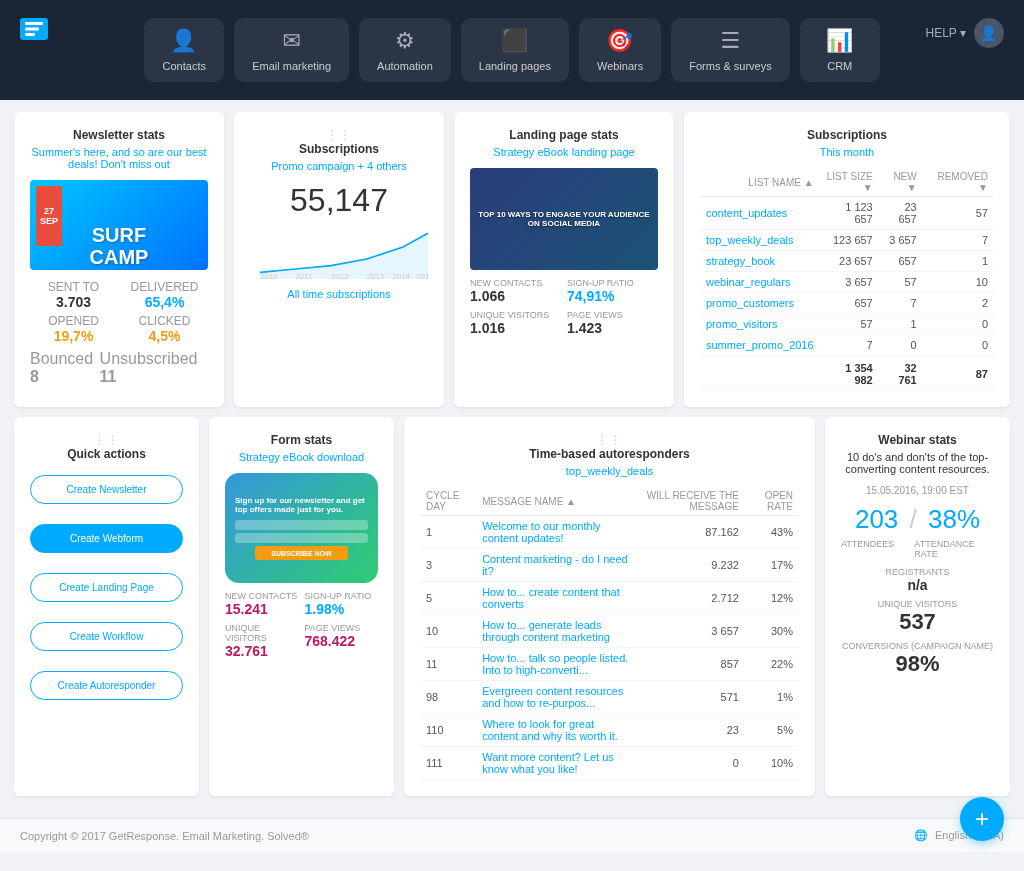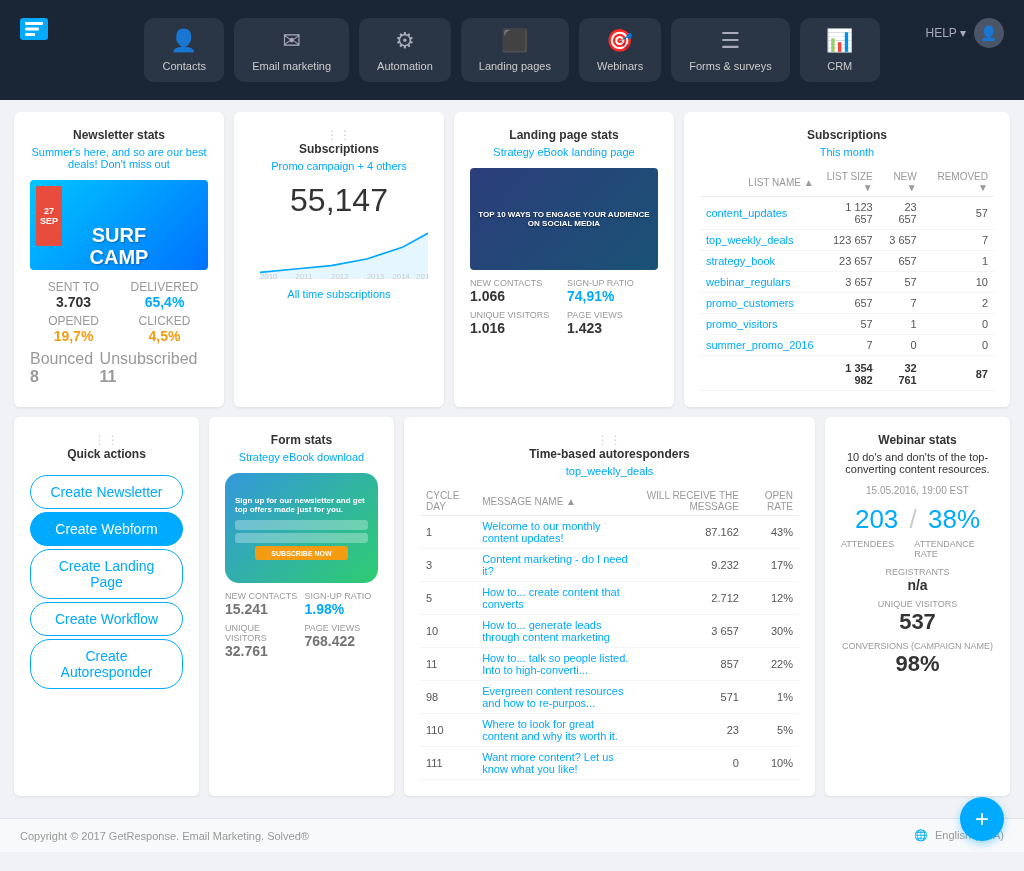--- a/index.html
+++ b/index.html
@@ -148,39 +148,39 @@
     .subs-table td a { color: #00aaff; text-decoration: none; }
     .subs-table .total-row td { font-weight: 600; color: #333; border-top: 1px solid #ddd; padding-top: 6px; }
     .subs-table .total-row td:not(:first-child) { color: #333; }
 
     
     .quick-card { flex: 0 0 185px; max-width: 185px; }
     .quick-btn {
       display: block; width: 100%; padding: 8px 12px;
       border: 1px solid #00aaff; border-radius: 20px;
       background: white; color: #00aaff;
-      font-size: 14px; text-align: center;
-      margin-bottom: 3px; cursor: pointer;
+      font-size: 10px; text-align: center;
+      margin-bottom: 20px; cursor: pointer;
     }
     .quick-btn.active { background: #00aaff; color: white; border-color: #00aaff; }
 
     
     .form-card { flex: 0 0 185px; max-width: 185px; }
     .form-thumb {
       width: 100%; height: 110px;
       background: linear-gradient(135deg, #3498db, #2ecc71);
       border-radius: 14px;
       margin-bottom: 8px;
       display: flex; align-items: center; justify-content: center;
       color: white; font-size: 9px; text-align: center;
       padding: 6px;
     }
     .form-stats { display: grid; grid-template-columns: 1fr 1fr; gap: 6px; }
     .form-stat-label { font-size: 9px; color: #999; text-transform: uppercase; }
-    .form-stat-value { font-size: 14px; font-weight: 600; color: #737373; }
+    .form-stat-value { font-size: 14px; font-weight: 600; color: #be185d; }
     .form-stat-value.cyan { color: #00aaff; }
 
     
     .auto-card { flex: 1; }
     .auto-table { width: 100%; border-collapse: collapse; font-size: 11px; }
     .auto-table th { color: #999; font-weight: normal; text-align: left; padding: 3px 6px; border-bottom: 1px solid #eee; font-size: 10px; }
     .auto-table th:not(:first-child) { text-align: right; }
     .auto-table td { padding: 4px 6px; border-bottom: 1px solid #f5f5f5; }
     .auto-table td:not(:first-child) { text-align: right; color: #555; }
     .auto-table td a { color: #00aaff; text-decoration: none; }

